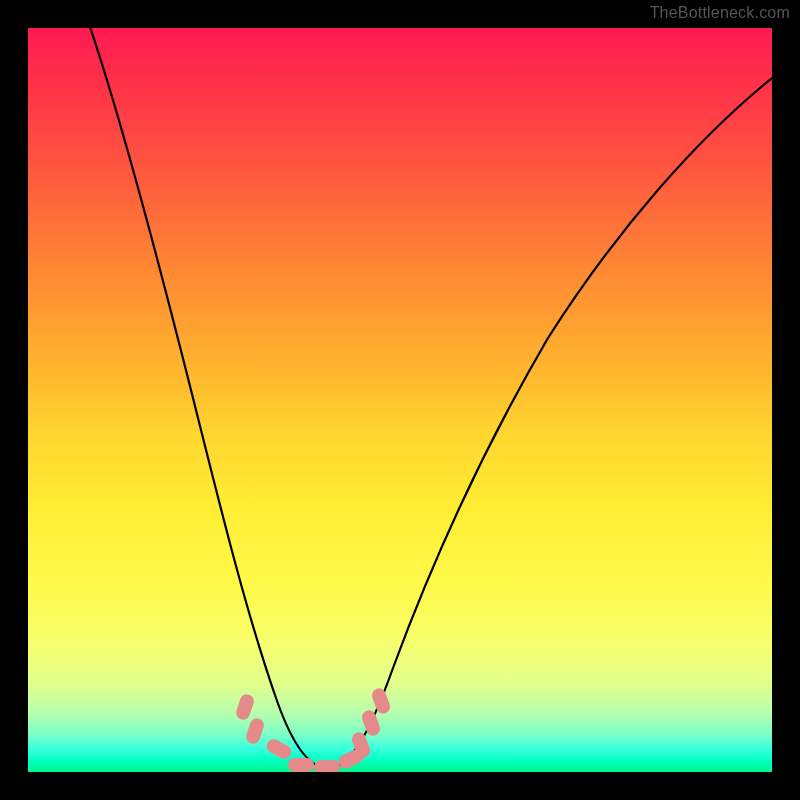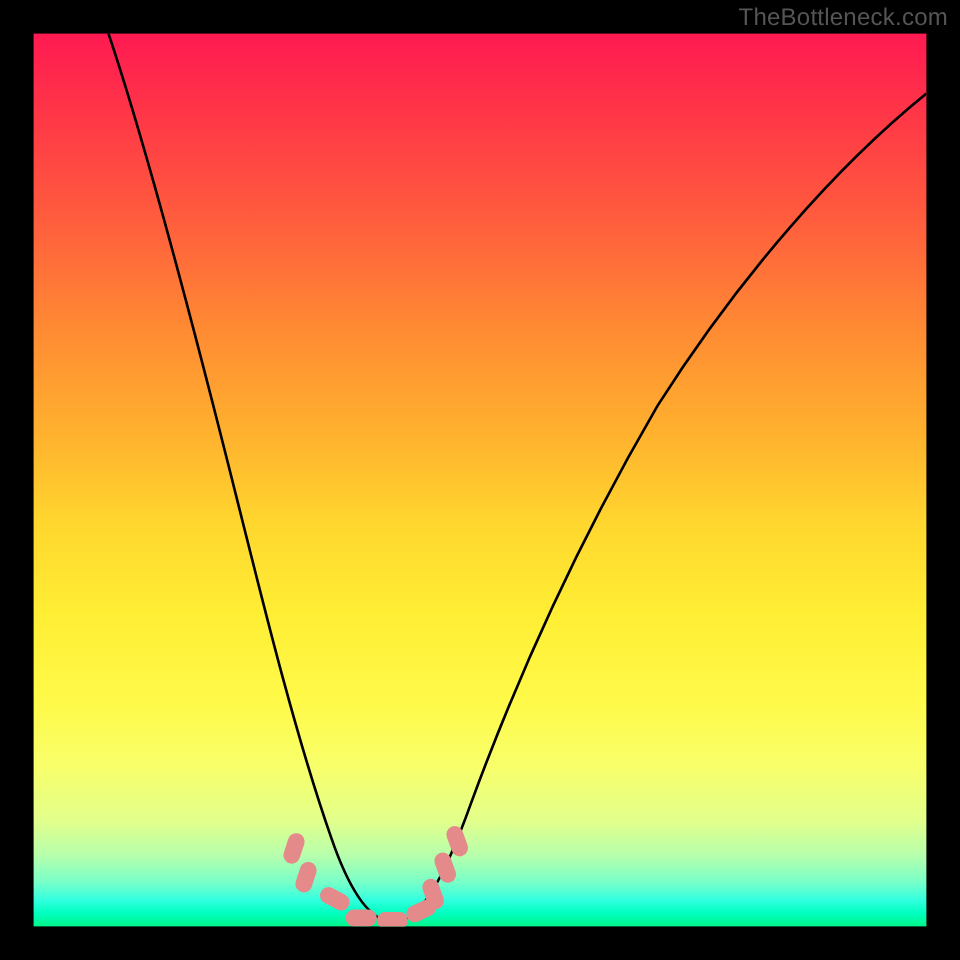--- a/index.html
+++ b/index.html
@@ -41,21 +41,21 @@
       #7affc8 95%,
       #34ffdf 97%,
       #00ffc0 98.5%,
       #00f58a 100%
     );
   }
   .watermark {
     position: absolute;
     top: 4px;
     right: 10px;
-    font-size: 20px;
+    font-size: 16px;
     font-weight: 500;
     color: #555;
     letter-spacing: 0.2px;
   }
   svg.curve {
     position: absolute;
     top: 0;
     left: 0;
     width: 744px;
     height: 744px;

